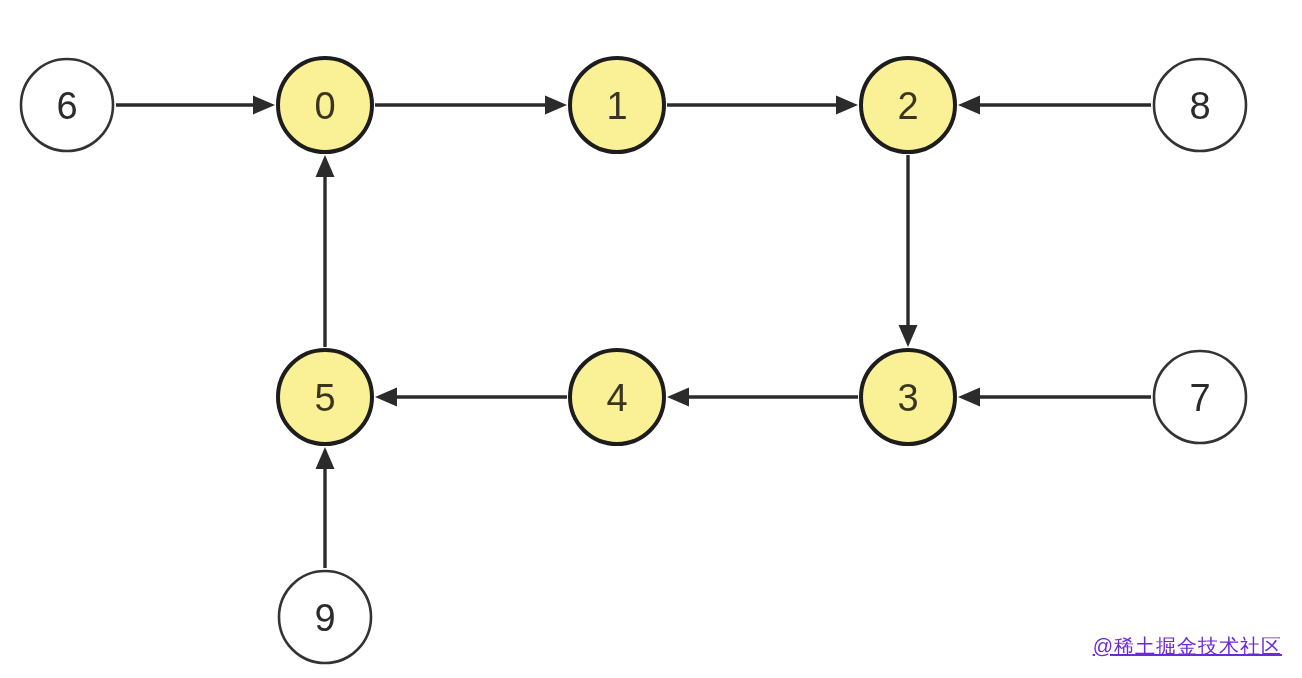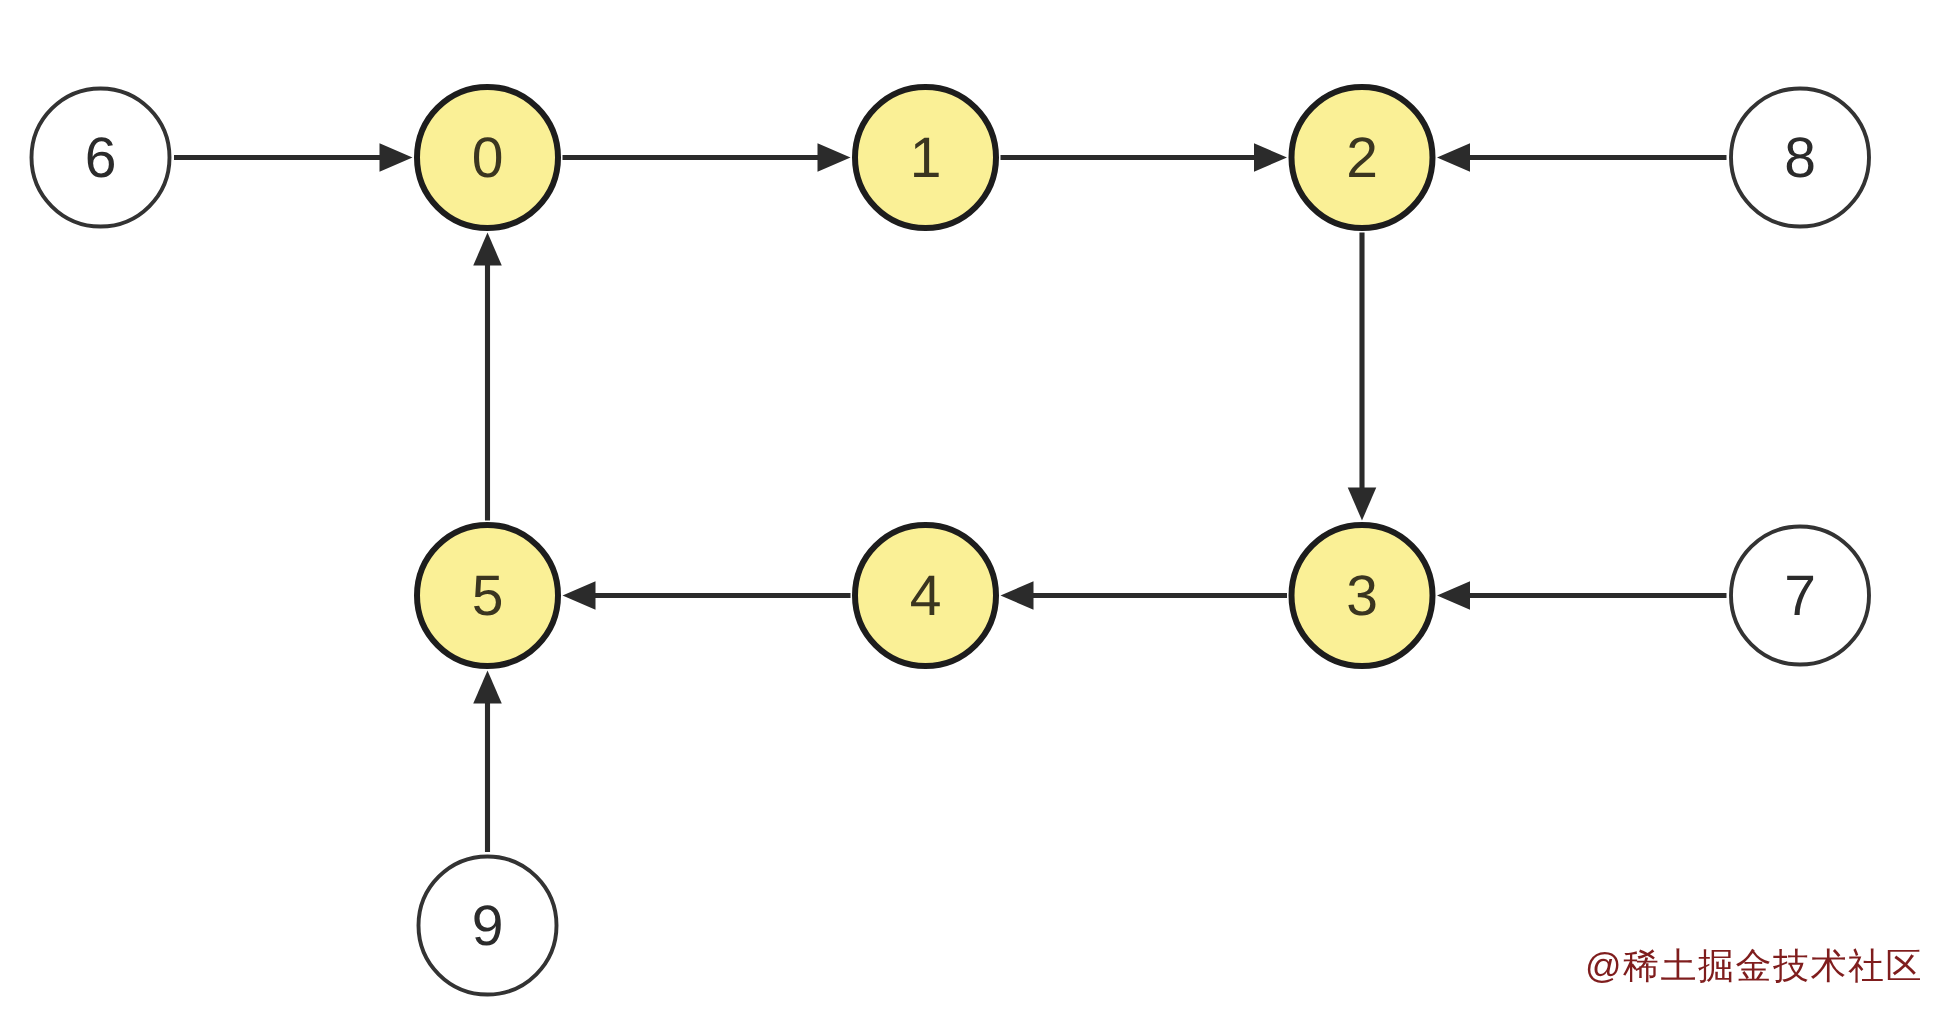--- a/index.html
+++ b/index.html
@@ -55,25 +55,26 @@
   }
   .edge-head {
     fill: #2b2b2b;
     stroke: none;
   }
   .watermark {
     position: absolute;
     right: 20px;
     bottom: 18px;
     font-family: "Liberation Sans", sans-serif;
-    font-size: 24px;
-    color: #7f1d1d;
+    font-size: 20px;
+    color: #6d28d9;
     letter-spacing: 1px;
     white-space: nowrap;
     user-select: none;
+    text-decoration: underline;
   }
 </style>
 </head>
 <body>
 
 <div id="canvas">
 
   <svg id="graph-svg" viewBox="0 0 1302 678" xmlns="http://www.w3.org/2000/svg">
     <g id="edges-layer">
         <g>

